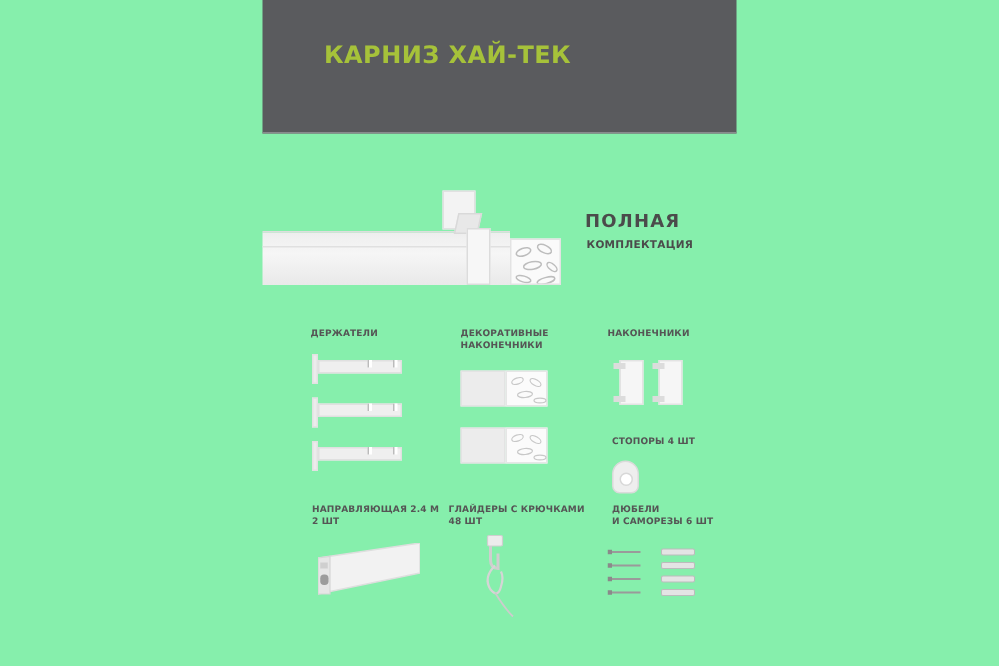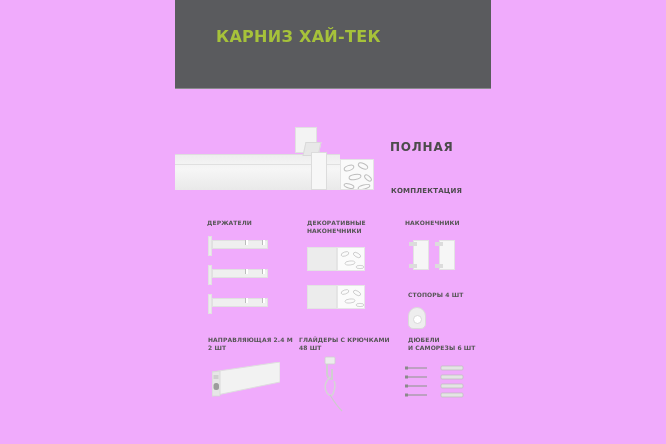--- a/index.html
+++ b/index.html
@@ -1,33 +1,33 @@
 <!DOCTYPE html>
 <html><head>
   <meta charset="utf-8">
   <style>
     * { margin: 0; padding: 0; box-sizing: border-box; }
     html, body { width: 666px; height: 444px; background: #ffffff; overflow: hidden; }
     body { position: relative; font-family: "DejaVu Sans", sans-serif; }
-    .page { position: absolute; left: 0; top: 0; width: 666px; height: 444px; background: #f0abfc; }
+    .page { position: absolute; left: 0; top: 0; width: 666px; height: 444px; background: #86efac; }
 
     .banner { position: absolute; left: 175px; top: 0; width: 316px; height: 89px; background: #5a5b5e; border-bottom: 1px solid #8a8b8e; }
     .banner-title { position: absolute; left: 41px; top: 27px; font-size: 16px; font-weight: bold; color: #a6c23a; letter-spacing: 0.3px; white-space: nowrap; }
     .banner-sub { position: absolute; left: 41px; top: 49px; font-size: 11.5px; color: #f2f2f2; white-space: nowrap; }
 
     .hero-rail { position: absolute; left: 175px; top: 154px; width: 165px; height: 36px; background: linear-gradient(#eeeeee, #f6f6f6 40%, #e9e9e9); border-top: 1px solid #dedede; }
     .hero-rail-line { position: absolute; left: 0; top: 9px; width: 100%; height: 1px; background: #e0e0e0; }
     .hero-plate { position: absolute; left: 295px; top: 127px; width: 22px; height: 26px; background: #f3f3f3; border: 1px solid #e1e1e1; }
     .hero-arm { position: absolute; left: 304px; top: 142px; width: 16px; height: 14px; background: #e8e8e8; transform: skewX(-12deg); border: 1px solid #d9d9d9; }
     .hero-bracket { position: absolute; left: 311px; top: 152px; width: 16px; height: 38px; background: #f7f7f7; border: 1px solid #dcdcdc; }
     .hero-tip { position: absolute; left: 340px; top: 159px; width: 34px; height: 31px; background: #fafafa; border: 1px solid #e3e3e3; overflow: hidden; }
     .hero-tip svg { display: block; }
 
     .headline { position: absolute; left: 390px; top: 140px; font-size: 12px; font-weight: bold; color: #4b4b4b; letter-spacing: 0.8px; }
-    .headline-sub { position: absolute; left: 391px; top: 159px; font-size: 7px; font-weight: bold; color: #4b4b4b; letter-spacing: 0.2px; margin-top: 28px; }
+    .headline-sub { position: absolute; left: 391px; top: 159px; font-size: 7px; font-weight: bold; color: #4b4b4b; letter-spacing: 0.2px; }
 
     .label { position: absolute; font-size: 6px; font-weight: bold; color: #555; line-height: 8px; white-space: nowrap; letter-spacing: 0.1px; }
 
     .holder { position: absolute; width: 60px; height: 20px; }
     .holder .wall { position: absolute; left: 0; top: 0; width: 4px; height: 20px; background: #ececec; border: 1px solid #e2e2e2; }
     .holder .bar { position: absolute; left: 4px; top: 4px; width: 56px; height: 9px; background: #efefef; border: 1px solid #e0e0e0; }
     .holder .notch { position: absolute; top: 4px; width: 3px; height: 5px; background: #fff; border-left: 1px solid #bbb; }
 
     .deco { position: absolute; width: 60px; height: 24px; }
     .deco .body { position: absolute; left: 0; top: 0; width: 30px; height: 24px; background: #ececec; border: 1px solid #e3e3e3; }

